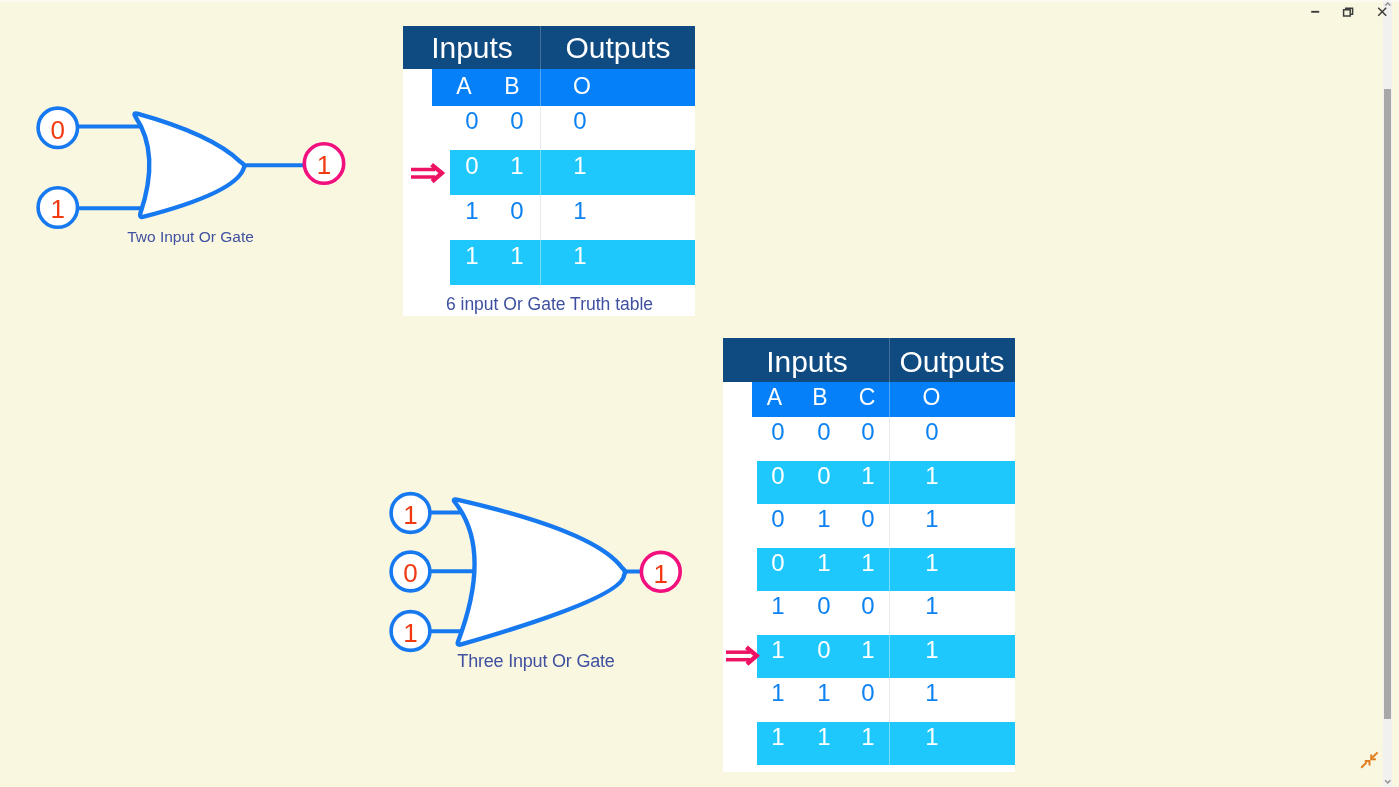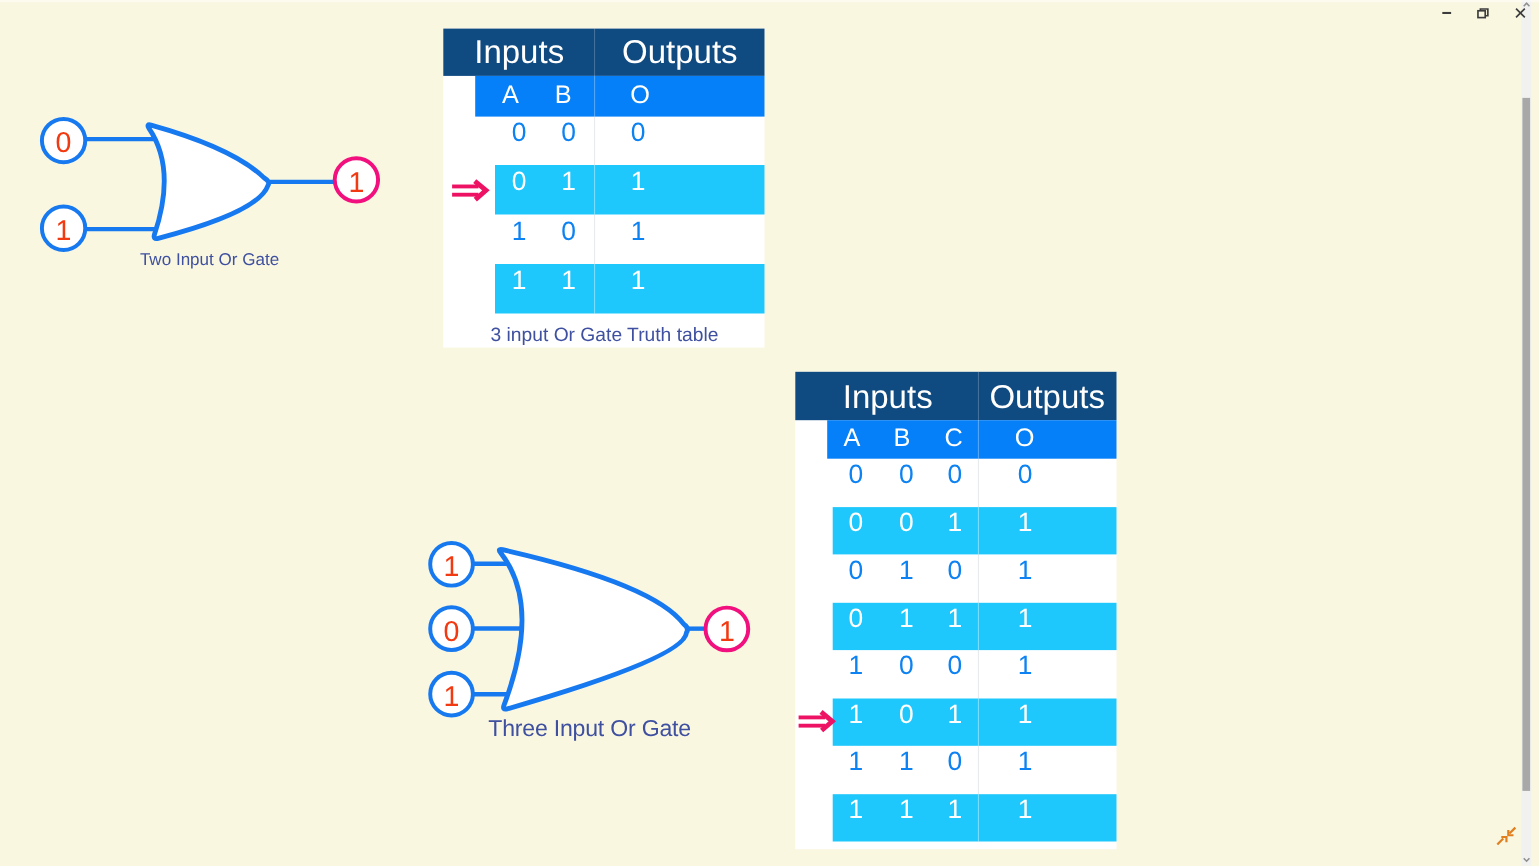--- a/index.html
+++ b/index.html
@@ -127,21 +127,21 @@
   <div class="abs dig wdig ctr" style="left:177px;top:127px;">1</div>
 
   <div class="abs dig bdig ctr" style="left:69px;top:172px;">1</div>
   <div class="abs dig bdig ctr" style="left:114px;top:172px;">0</div>
   <div class="abs dig bdig ctr" style="left:177px;top:172px;">1</div>
 
   <div class="abs dig wdig ctr" style="left:69px;top:217px;">1</div>
   <div class="abs dig wdig ctr" style="left:114px;top:217px;">1</div>
   <div class="abs dig wdig ctr" style="left:177px;top:217px;">1</div>
 
-  <div class="abs lbl ctr" style="left:146.5px;top:267.5px;font-size:17.5px;">3 input Or Gate Truth table</div>
+  <div class="abs lbl ctr" style="left:146.5px;top:267.5px;font-size:17.5px;">6 input Or Gate Truth table</div>
 </div>
 
 <div class="abs" style="left:723px;top:338px;width:292px;height:434px;background:#ffffff;z-index:1">
   <div class="abs" style="left:0;top:0;width:292px;height:44px;background:#0f4a81"></div>
   <div class="abs" style="left:29px;top:44px;width:263px;height:35px;background:#0680f8"></div>
   <div class="abs" style="left:34px;top:122.5px;width:258px;height:43.5px;background:#1fc8fc"></div>
   <div class="abs" style="left:34px;top:209.5px;width:258px;height:43.5px;background:#1fc8fc"></div>
   <div class="abs" style="left:34px;top:296.5px;width:258px;height:43.5px;background:#1fc8fc"></div>
   <div class="abs" style="left:34px;top:383.5px;width:258px;height:43.5px;background:#1fc8fc"></div>
 
@@ -199,13 +199,13 @@
   <div class="abs dig bdig ctr" style="left:145px;top:342px;">0</div>
   <div class="abs dig bdig ctr" style="left:209px;top:342px;">1</div>
 
   <div class="abs dig wdig ctr" style="left:55px;top:385.5px;">1</div>
   <div class="abs dig wdig ctr" style="left:101px;top:385.5px;">1</div>
   <div class="abs dig wdig ctr" style="left:145px;top:385.5px;">1</div>
   <div class="abs dig wdig ctr" style="left:209px;top:385.5px;">1</div>
 </div>
 
 <div class="abs lbl ctr" style="left:190.5px;top:228.3px;font-size:15.5px;z-index:6">Two Input Or Gate</div>
-<div class="abs lbl ctr" style="left:536px;top:651px;font-size:21px;letter-spacing:-0.2px;z-index:6">Three Input Or Gate</div>
+<div class="abs lbl ctr" style="left:536px;top:651px;font-size:18px;letter-spacing:-0.2px;z-index:6">Three Input Or Gate</div>
 
 </body></html>

